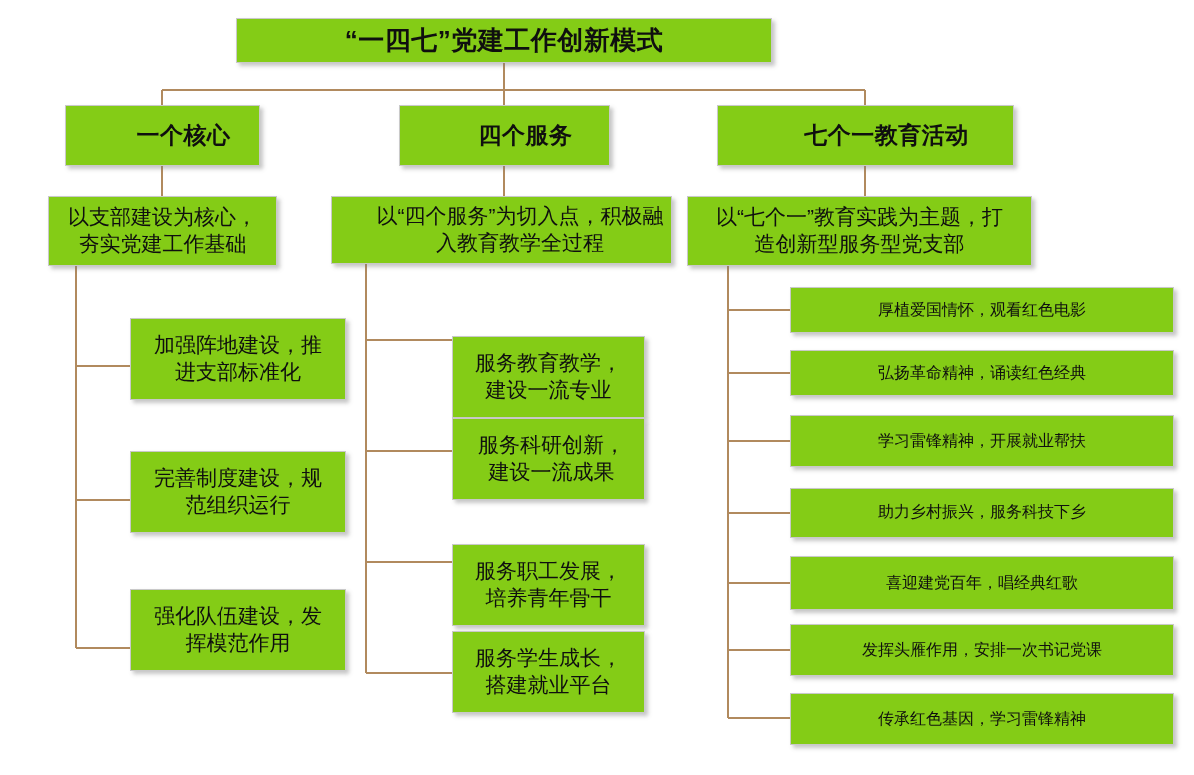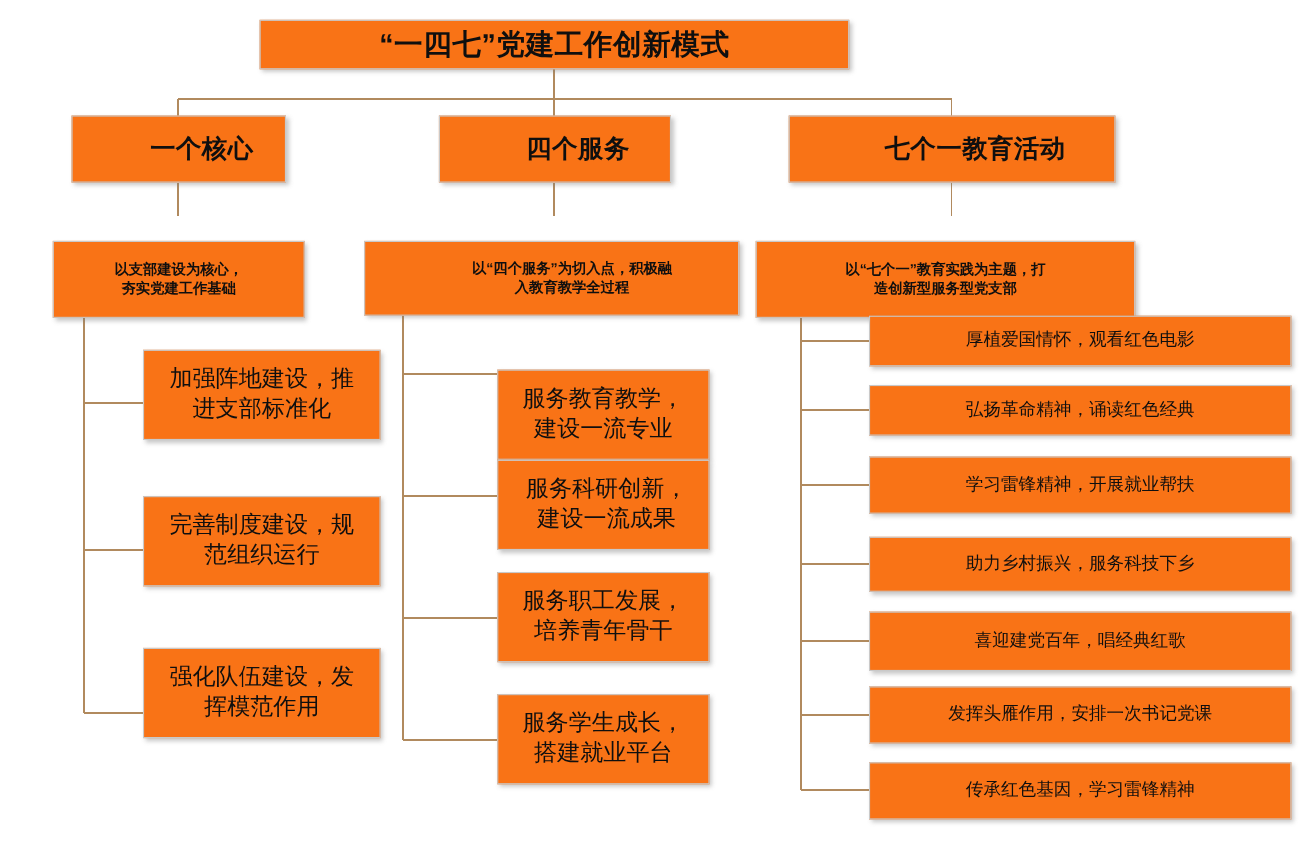--- a/index.html
+++ b/index.html
@@ -24,21 +24,21 @@
     left: 0;
     top: 0;
     width: 1194px;
     height: 775px;
     pointer-events: none;
   }
   
   .node {
     position: absolute;
     box-sizing: border-box;
-    background: #f97316;
+    background: #84cc16;
     border: 1px solid #c9c9c9;
     box-shadow: 2.5px 2.5px 4px rgba(120,120,120,0.42);
     display: flex;
     align-items: center;
     justify-content: center;
     text-align: center;
     color: #0f0f0f;
     line-height: 1.28;
     padding: 2px 6px;
   }
@@ -51,23 +51,22 @@
     font-weight: 700;
     letter-spacing: 0.5px;
   }
   .lvl1 {
     font-size: 23px;
     font-weight: 700;
     letter-spacing: 0.5px;
     padding-left: 48px;
   }
   .lvl2 {
-    font-size: 13px;
-    font-weight: 700;
-    margin-top: 23px;
+    font-size: 21px;
+    font-weight: 400;
   }
   .leaf {
     font-size: 21px;
     font-weight: 400;
   }
   .leaf-wide {
     font-size: 16px;
     font-weight: 400;
   }
 </style>
@@ -155,21 +154,21 @@
   <div class="node leaf" style="left:452px; top:298px; width:193px; height:82px;margin-top:38px;">
     <span class="txt">服务教育教学，
 建设一流专业</span>
   </div>
 
   <div class="node leaf" style="left:452px; top:418px; width:193px; height:82px;padding-left:12px;">
     <span class="txt">服务科研创新，
 建设一流成果</span>
   </div>
 
-  <div class="node leaf" style="left:452px; top:520px; width:193px; height:82px;text-align:center;">
+  <div class="node leaf" style="left:452px; top:544px; width:193px; height:82px;text-align:center;">
     <span class="txt">服务职工发展，
 培养青年骨干</span>
   </div>
 
   <div class="node leaf" style="left:452px; top:631px; width:193px; height:82px;">
     <span class="txt">服务学生成长，
 搭建就业平台</span>
   </div>
 
   <div class="node lvl1" style="left:717px; top:105px; width:297px; height:61px;">

